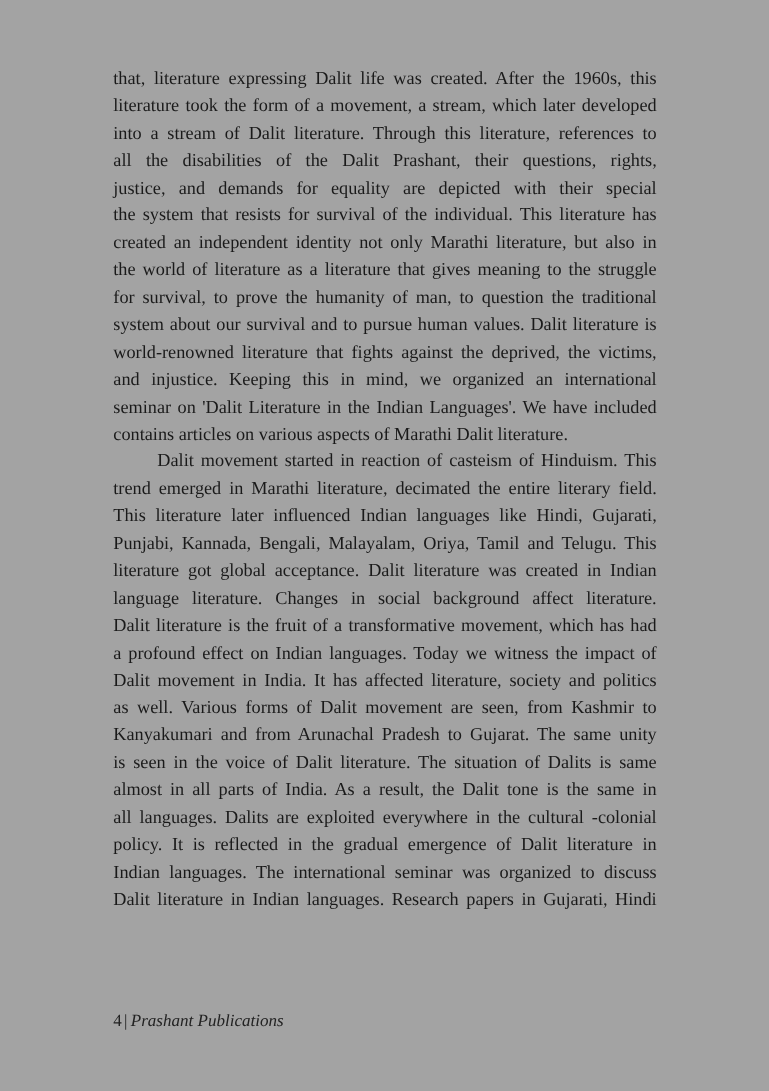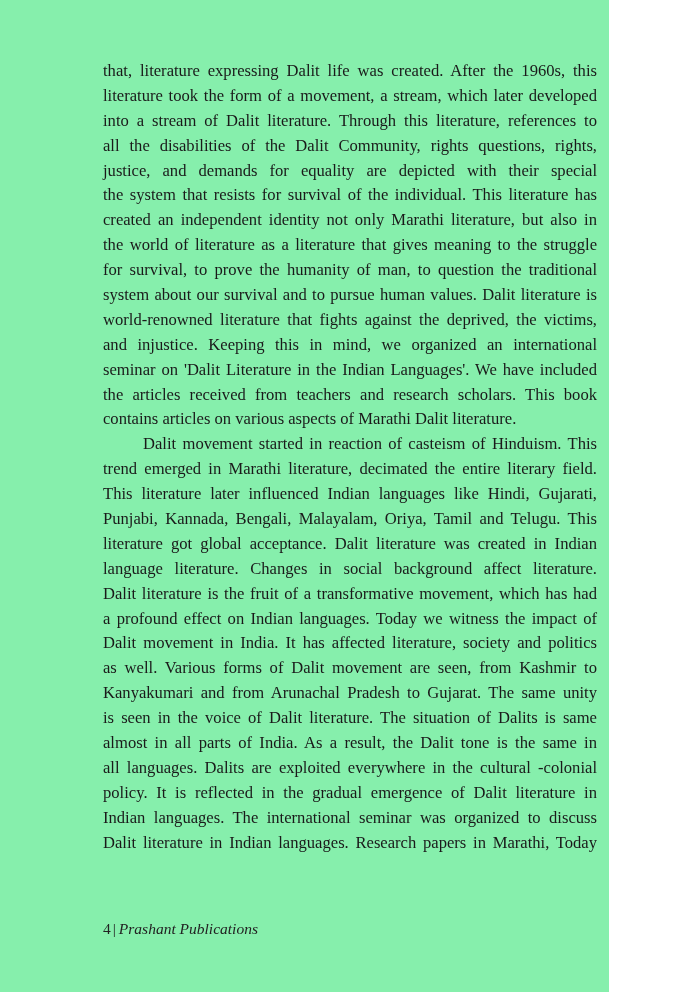--- a/index.html
+++ b/index.html
@@ -9,23 +9,23 @@
     }
     body {
       width: 699px;
       height: 992px;
       position: relative;
       overflow: hidden;
     }
     .page {
       position: absolute;
       left: 0; top: 0;
-      width: 609px;
+      width: 699px;
       height: 992px;
-      background: #86efac;
+      background: #a3a3a3;
     }
     .body-text {
       position: absolute;
       left: 103px;
       top: 59px;
       width: 494px;
       font-family: "Liberation Serif", serif;
       font-size: 16.6px;
       line-height: 24.9px;
       color: #1a1a1a;
@@ -60,51 +60,50 @@
 </head>
 <body>
 
 <div class="page">
   <div class="body-text">
 
     <div>
       <span class="line">that, literature expressing Dalit life was created. After the 1960s, this</span>
       <span class="line">literature took the form of a movement, a stream, which later developed</span>
       <span class="line">into a stream of Dalit literature. Through this literature, references to</span>
-      <span class="line">all the disabilities of the Dalit Community, rights questions, rights,</span>
+      <span class="line">all the disabilities of the Dalit Prashant, their questions, rights,</span>
       <span class="line">justice, and demands for equality are depicted with their special</span>
       <span class="line">the system that resists for survival of the individual. This literature has</span>
       <span class="line">created an independent identity not only Marathi literature, but also in</span>
       <span class="line">the world of literature as a literature that gives meaning to the struggle</span>
       <span class="line">for survival, to prove the humanity of man, to question the traditional</span>
       <span class="line">system about our survival and to pursue human values. Dalit literature is</span>
       <span class="line">world-renowned literature that fights against the deprived, the victims,</span>
       <span class="line">and injustice. Keeping this in mind, we organized an international</span>
       <span class="line">seminar on 'Dalit Literature in the Indian Languages'. We have included</span>
-      <span class="line">the articles received from teachers and research scholars. This book</span>
       <span class="line last">contains articles on various aspects of Marathi Dalit literature.</span>
     </div>
 
     <div>
       <span class="line indent">Dalit movement started in reaction of casteism of Hinduism. This</span>
       <span class="line">trend emerged in Marathi literature, decimated the entire literary field.</span>
       <span class="line">This literature later influenced Indian languages like Hindi, Gujarati,</span>
       <span class="line">Punjabi, Kannada, Bengali, Malayalam, Oriya, Tamil and Telugu. This</span>
       <span class="line">literature got global acceptance. Dalit literature was created in Indian</span>
       <span class="line">language literature. Changes in social background affect literature.</span>
       <span class="line">Dalit literature is the fruit of a transformative movement, which has had</span>
       <span class="line">a profound effect on Indian languages. Today we witness the impact of</span>
       <span class="line">Dalit movement in India. It has affected literature, society and politics</span>
       <span class="line">as well. Various forms of Dalit movement are seen, from Kashmir to</span>
       <span class="line">Kanyakumari and from Arunachal Pradesh to Gujarat. The same unity</span>
       <span class="line">is seen in the voice of Dalit literature. The situation of Dalits is same</span>
       <span class="line">almost in all parts of India. As a result, the Dalit tone is the same in</span>
       <span class="line">all languages. Dalits are exploited everywhere in the cultural -colonial</span>
       <span class="line">policy. It is reflected in the gradual emergence of Dalit literature in</span>
       <span class="line">Indian languages. The international seminar was organized to discuss</span>
-      <span class="line">Dalit literature in Indian languages. Research papers in Marathi, Today</span>
+      <span class="line">Dalit literature in Indian languages. Research papers in Gujarati, Hindi</span>
     </div>
   </div>
 
   <div class="footer">
     <span class="page-num">4</span><span class="sep">|</span><span class="publisher">Prashant Publications</span>
   </div>
 </div>
 
 </body></html>

